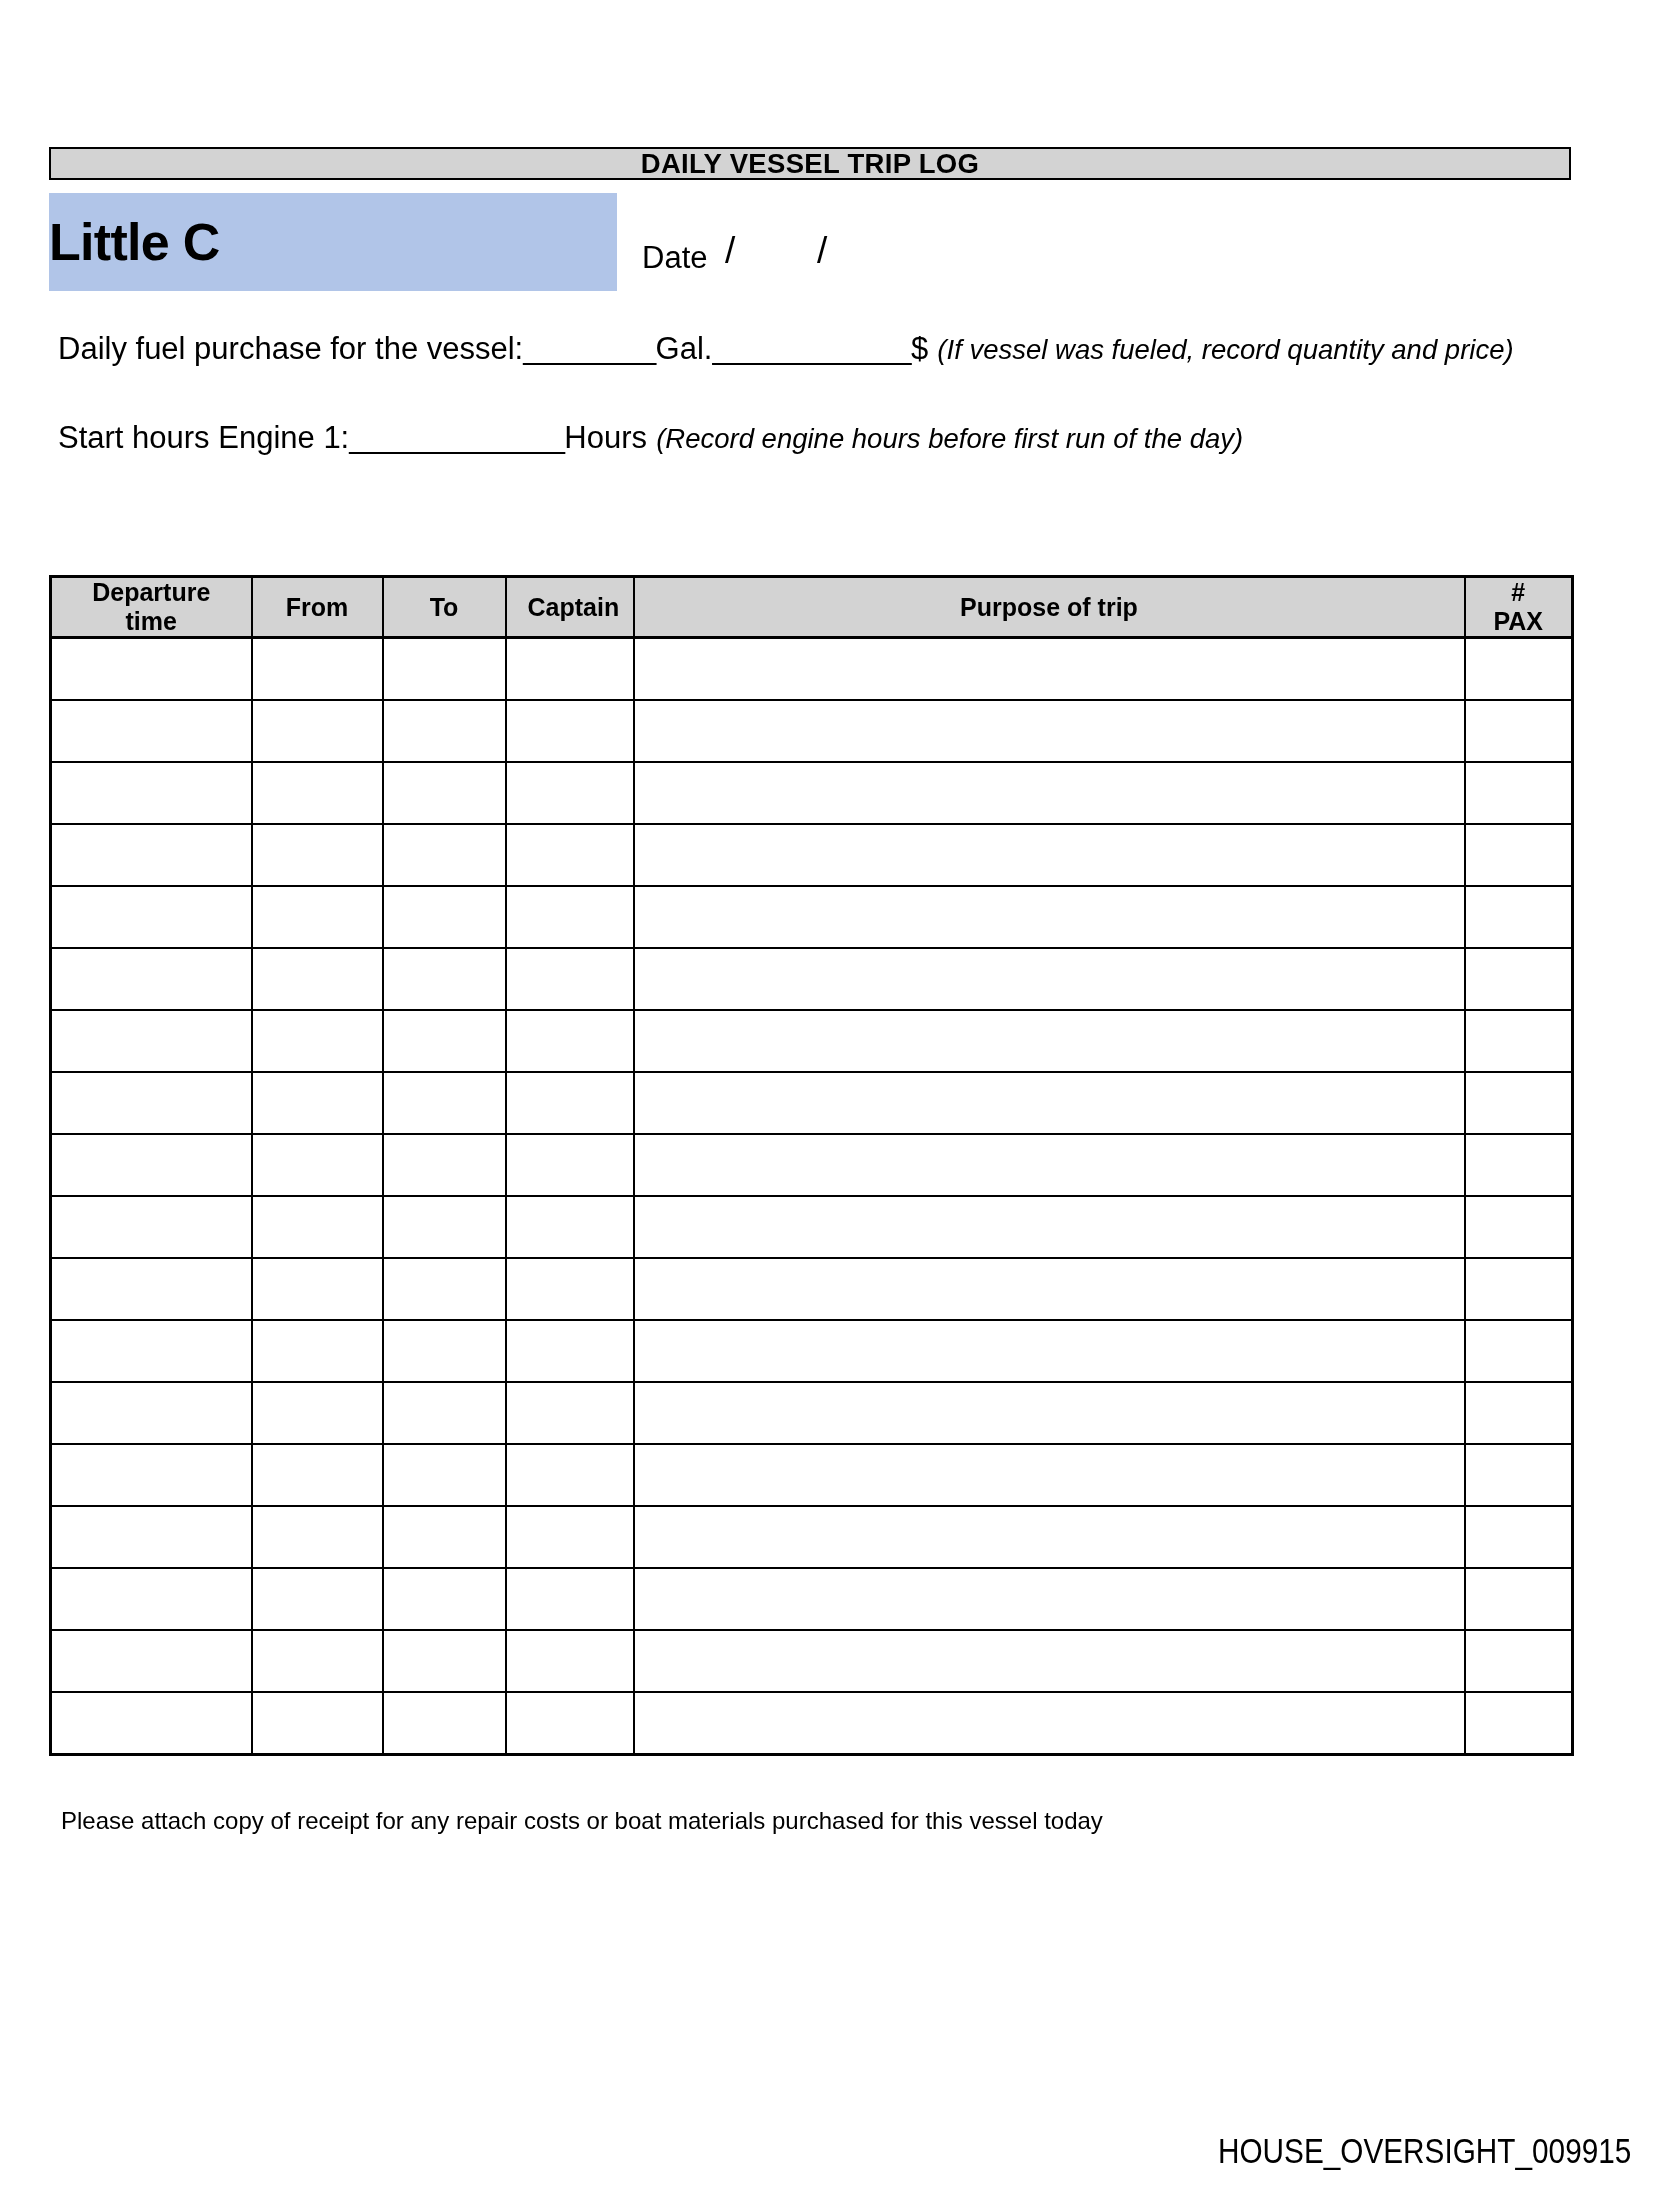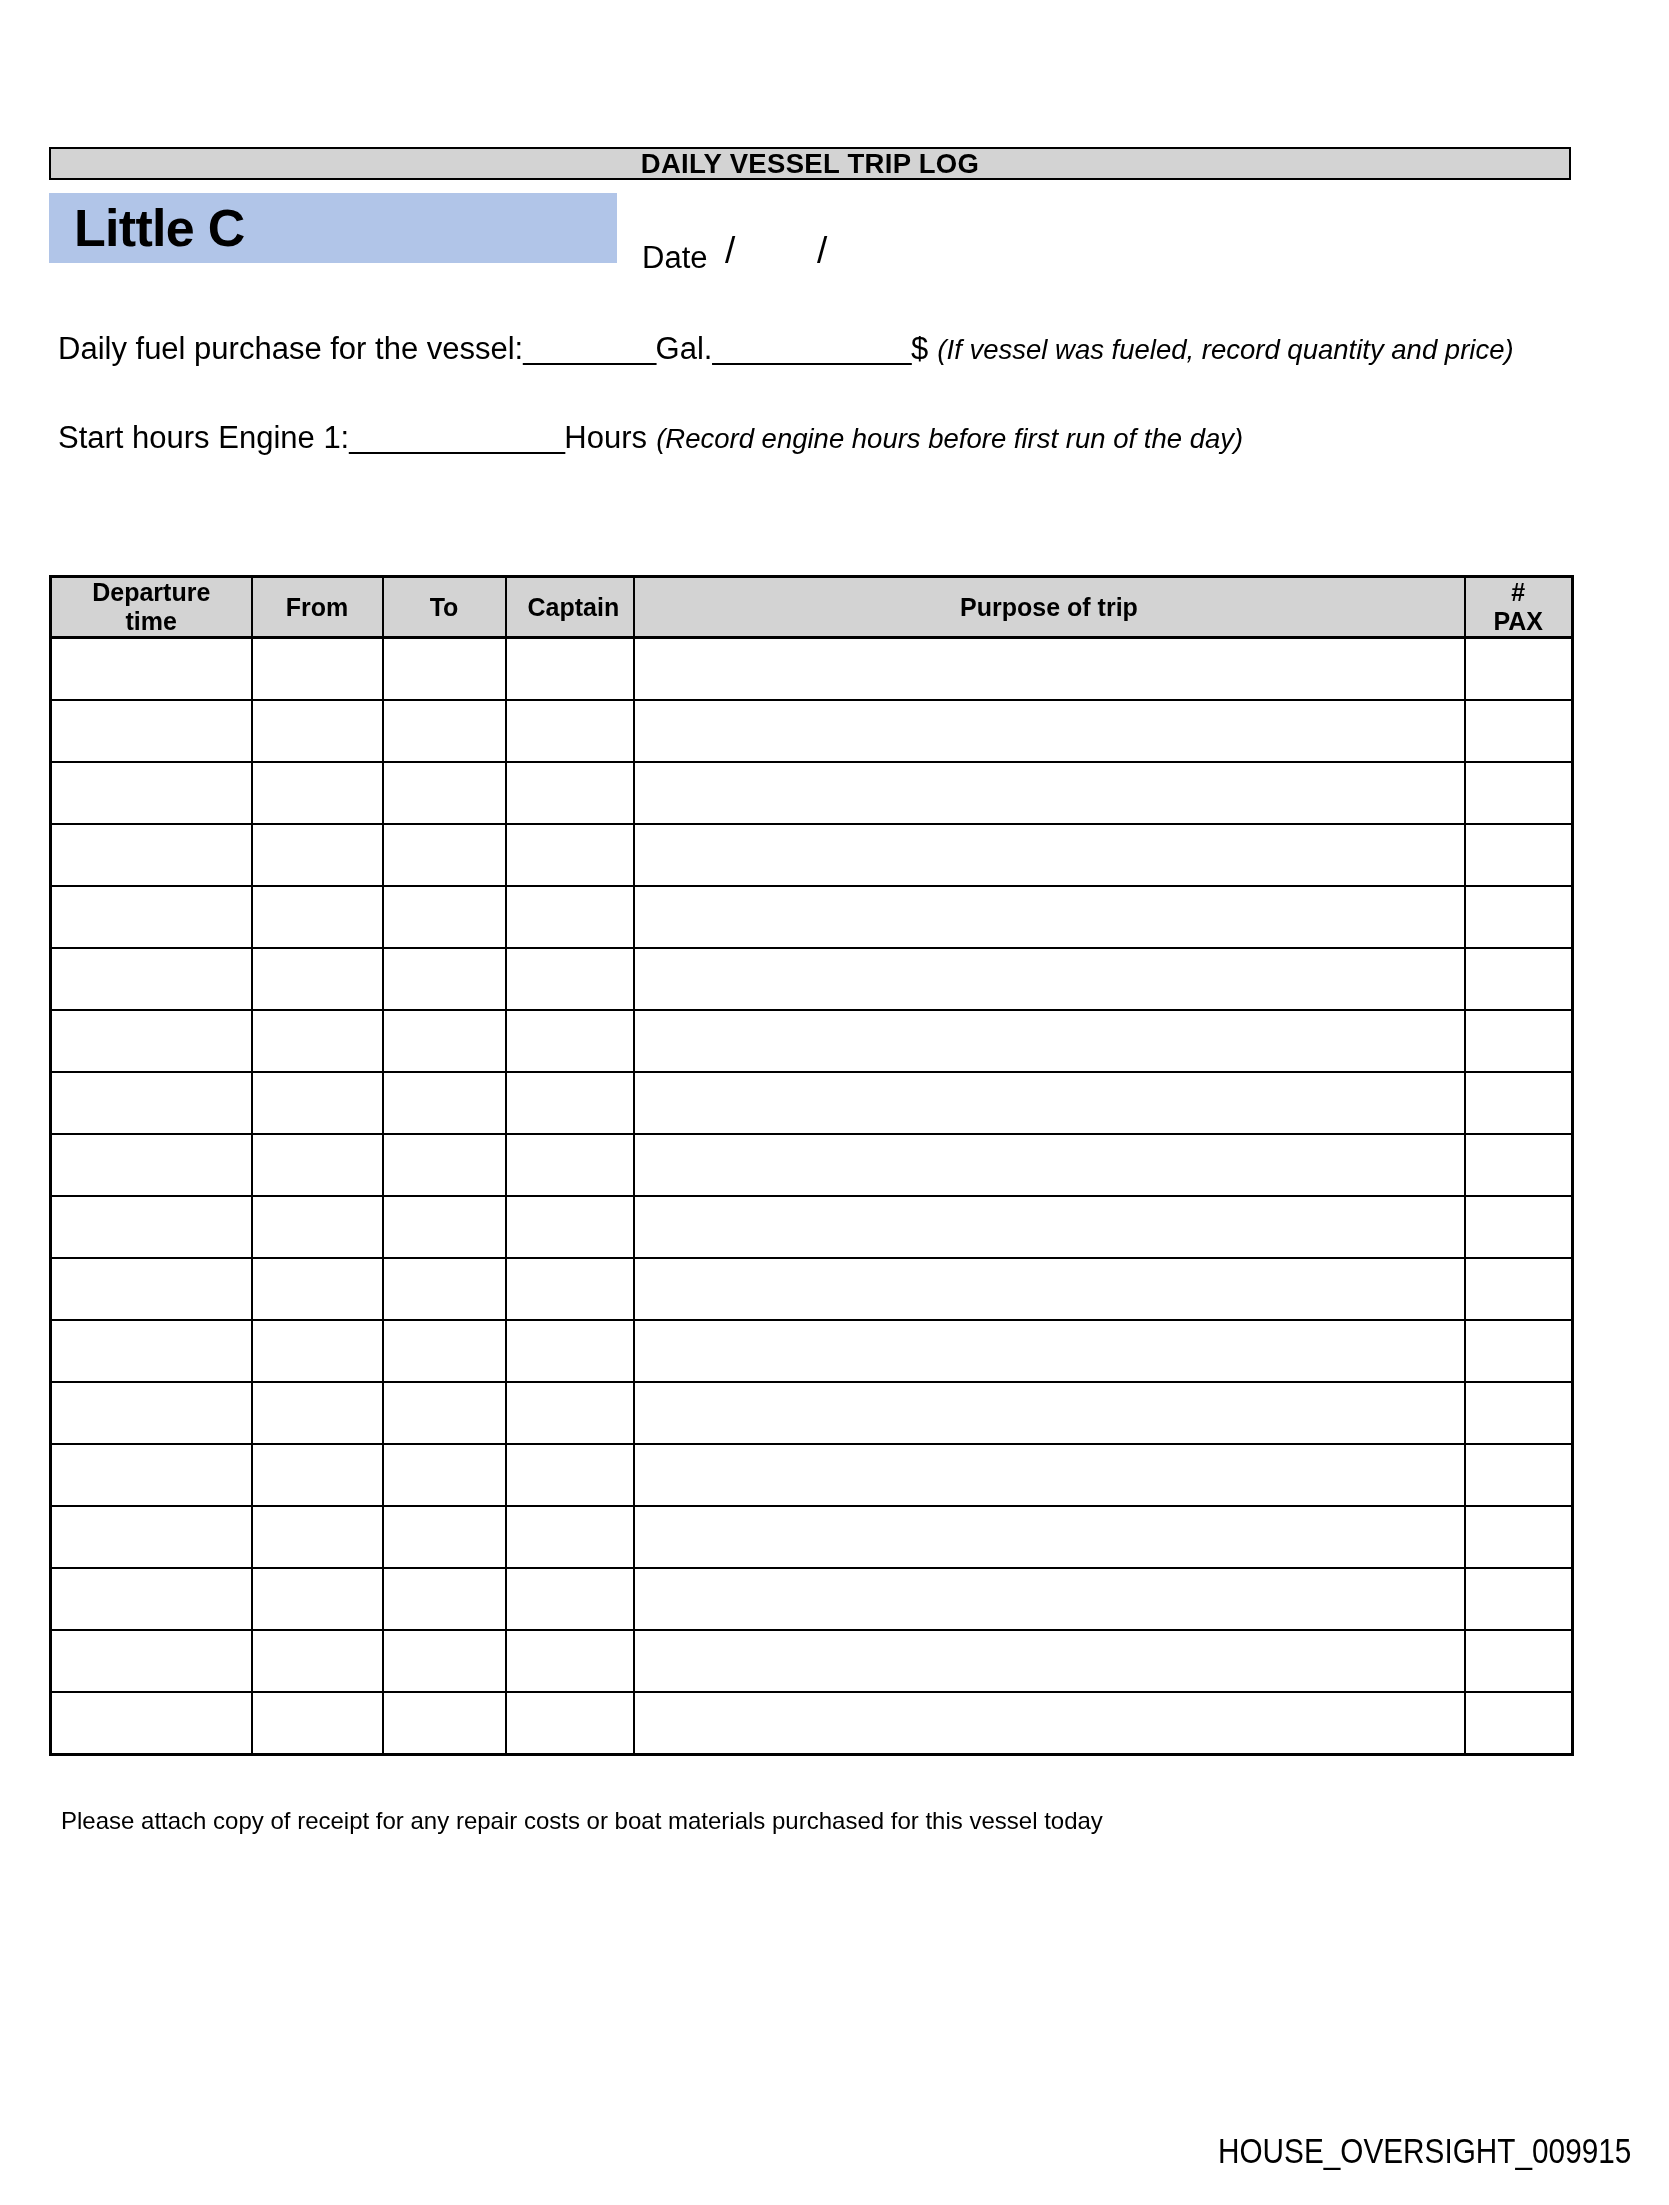--- a/index.html
+++ b/index.html
@@ -18,23 +18,23 @@
     overflow:hidden;
   }
   .title-bar{
     position:absolute;left:49px;top:147px;width:1522px;height:33px;
     box-sizing:border-box;border:2.6px solid var(--ink);
     background:var(--header-gray);
     display:flex;align-items:center;justify-content:center;
     font-size:27.5px;font-weight:bold;letter-spacing:0.3px;
   }
   .vessel-box{
-    position:absolute;left:49px;top:193px;width:568px;height:70px;
+    position:absolute;left:49px;top:193px;width:568px;height:98px;
     box-sizing:border-box;background:var(--highlight-blue);
-    display:flex;align-items:center;padding-left:25px;
+    display:flex;align-items:center;padding-left:0;
     font-size:52px;font-weight:bold;letter-spacing:-0.7px;
   }
   .date-label{position:absolute;left:622px;top:240px;font-size:31px;margin-left:20px;}
   .date-sep-1{position:absolute;left:725px;top:230px;font-size:37px;}
   .date-sep-2{position:absolute;left:817px;top:230px;font-size:37px;}
 
   .text-line{position:absolute;left:58px;font-size:31px;white-space:nowrap;}
   .fuel-line{top:331px;}
   .engine1-line{top:420px;}
   .engine2-line{top:507px;width:1513px;}

